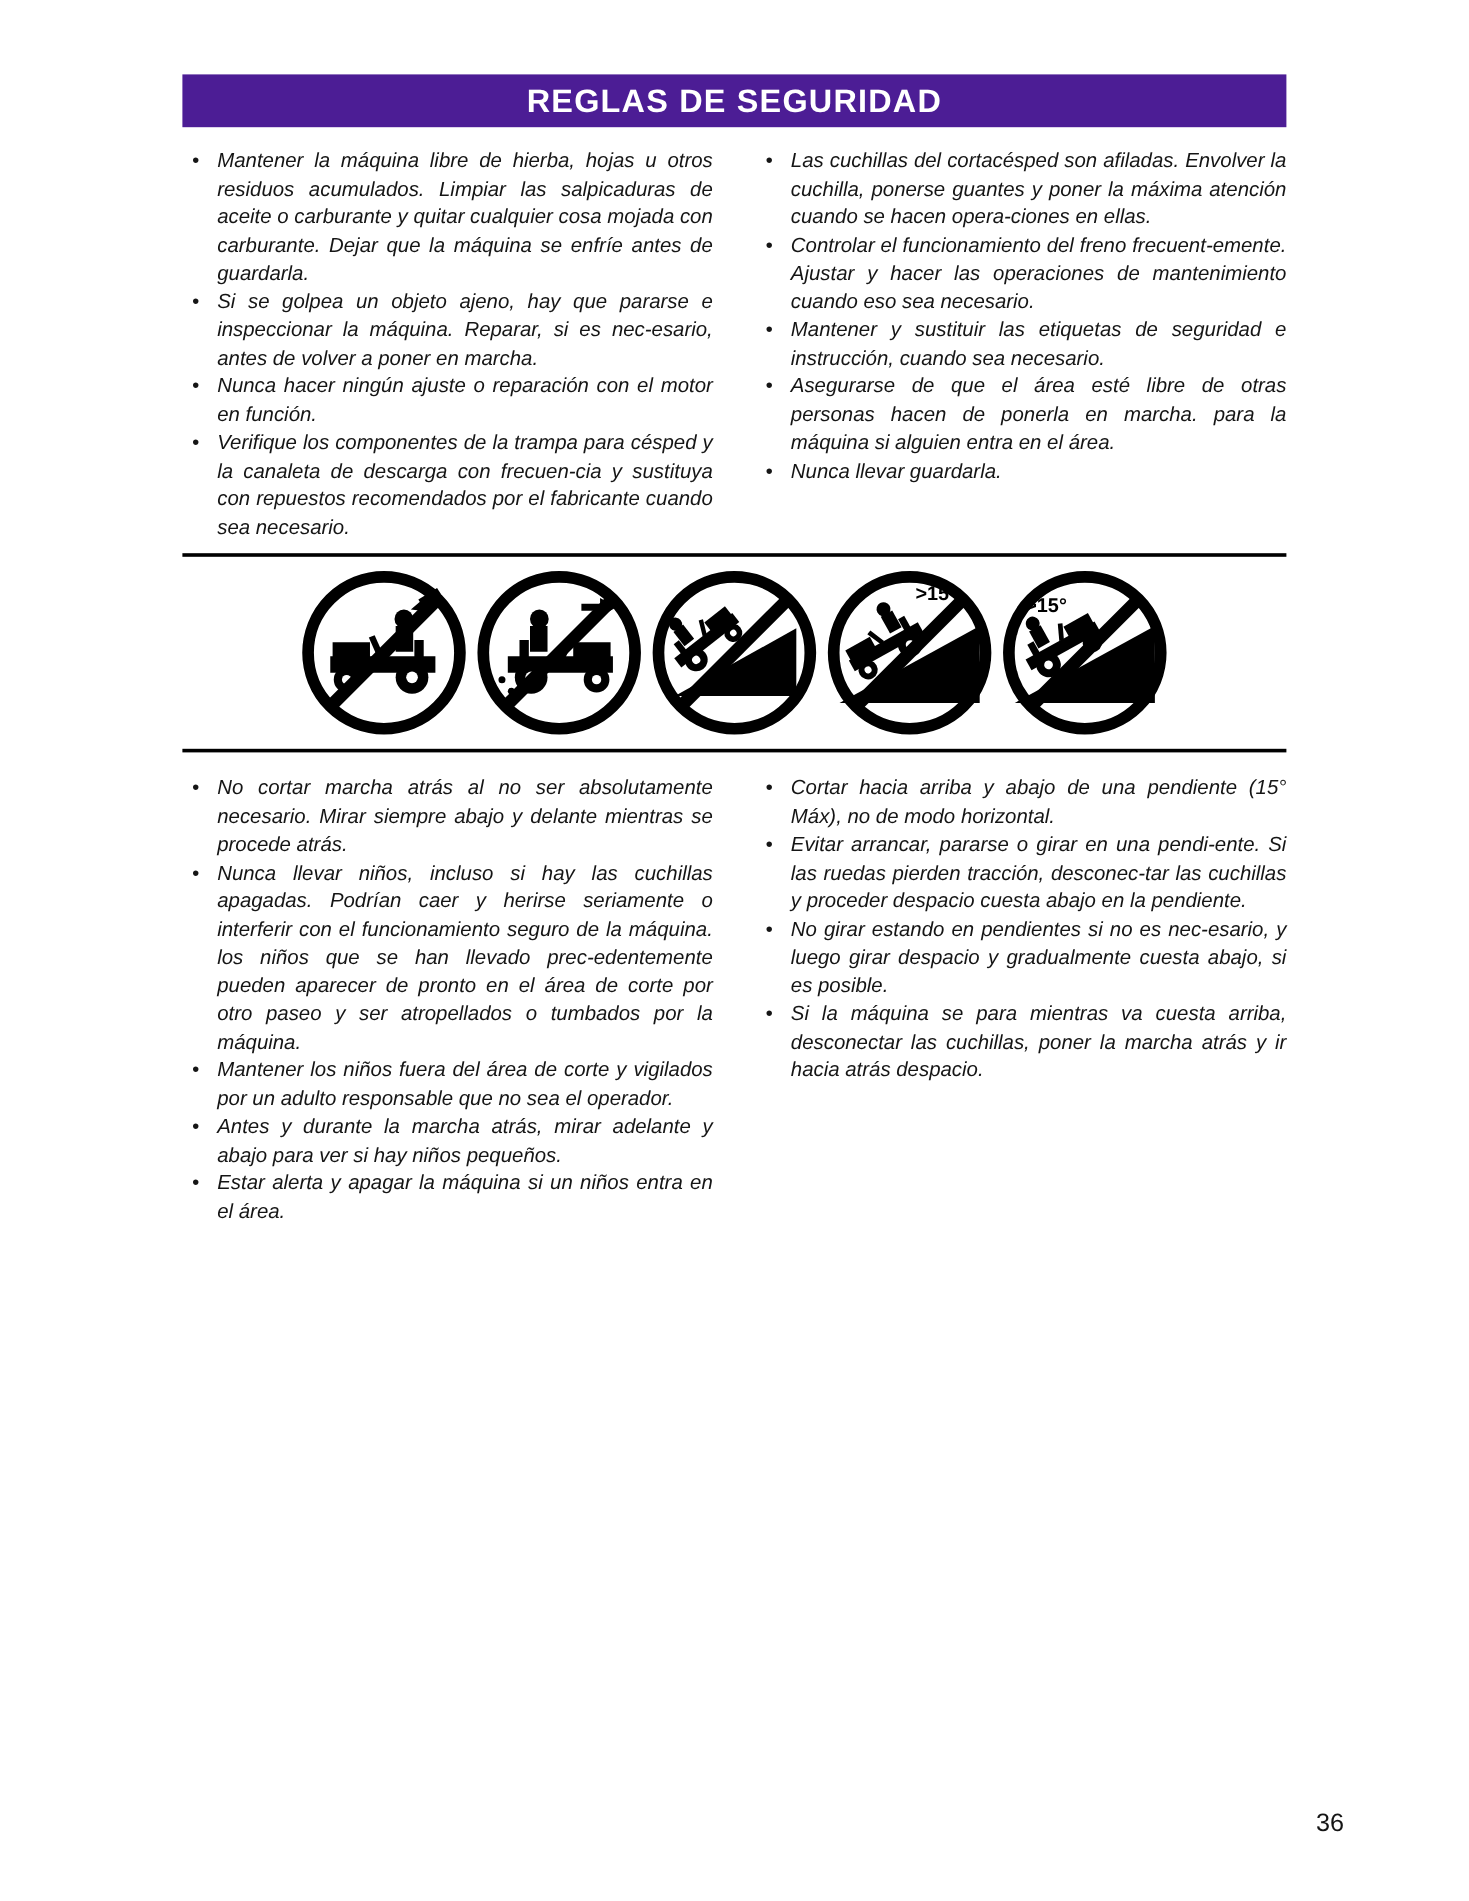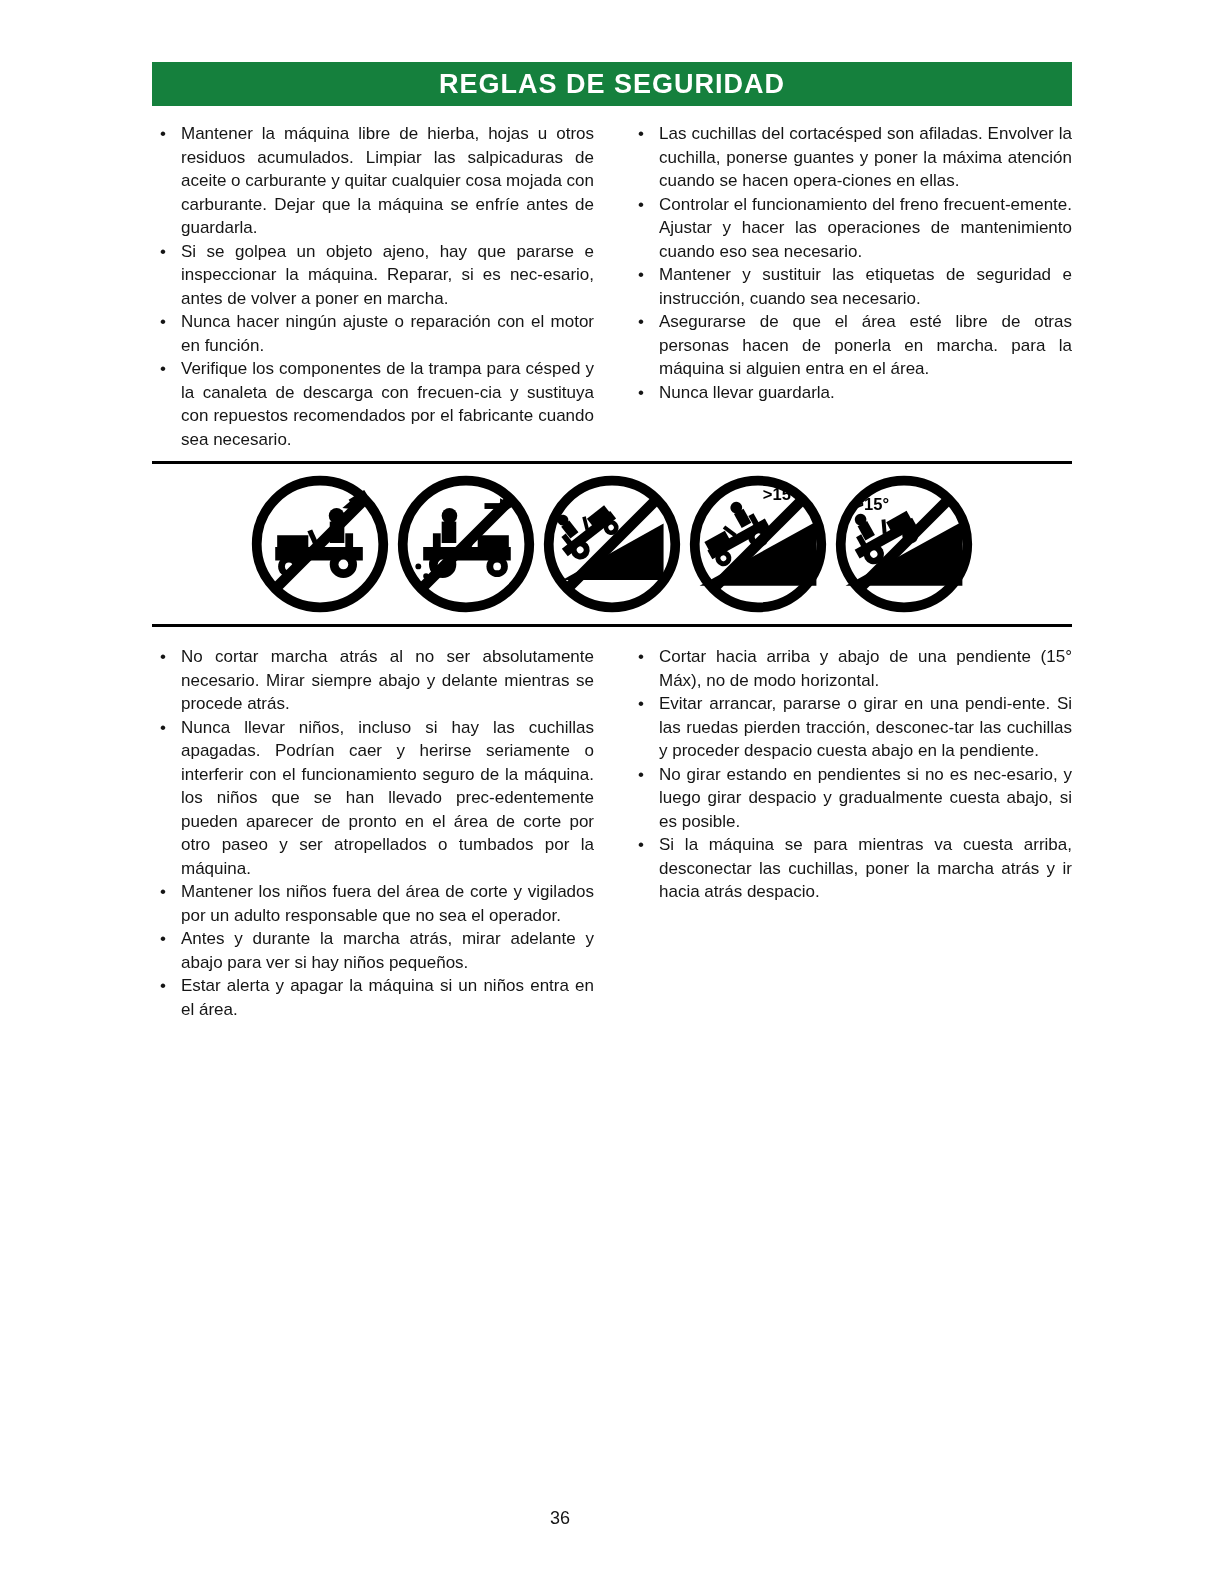--- a/index.html
+++ b/index.html
@@ -7,25 +7,25 @@
   body {
     width: 1224px; height: 1584px;
     background: #ffffff;
     font-family: "Liberation Sans", sans-serif;
     color: #151515;
     position: relative;
   }
   .page { position: absolute; left: 152px; top: 0; width: 920px; }
   .header-bar {
     margin-top: 62px; height: 44px;
-    background: #15803d; color: #ffffff;
+    background: #4c1d95; color: #ffffff;
     display: flex; align-items: center; justify-content: center;
     font-size: 27px; font-weight: 700; letter-spacing: 1px;
   }
-  .cols { display: flex; gap: 36px; margin-top: 16px; }
+  .cols { display: flex; gap: 36px; margin-top: 16px; font-style: italic; }
   .col { flex: 1; min-width: 0; }
   ul.bullets {
     list-style: none; margin: 0; padding: 0;
     font-size: 17px; line-height: 23.5px;
     text-align: justify;
   }
   ul.bullets li { position: relative; padding-left: 29px; }
   ul.bullets li::before {
     content: "\2022";
     position: absolute; left: 8px; top: 0;
@@ -33,21 +33,21 @@
   .rule { height: 3px; background: #000; }
   .rule-top { margin-top: 10px; }
   .rule-bottom { margin-bottom: 18px; }
   .icons-row {
     display: flex; justify-content: center; align-items: center;
     padding: 7px 2px;
   }
   .icons-row svg { display: block; }
   .page-number {
     position: absolute; left: 0; top: 1508px; width: 1120px;
-    text-align: center; font-size: 18px; color: #151515;
+    text-align: right; font-size: 21px; color: #151515;
   }
   .svg-defs { position: absolute; width: 0; height: 0; overflow: hidden; }
   .sign-label { font-family: "Liberation Sans", sans-serif; font-size: 17px; font-weight: 700; }
 </style>
 </head>
 <body>
 
 <svg class="svg-defs" aria-hidden="true">
   <defs>
     <g id="tractor" fill="#000">

